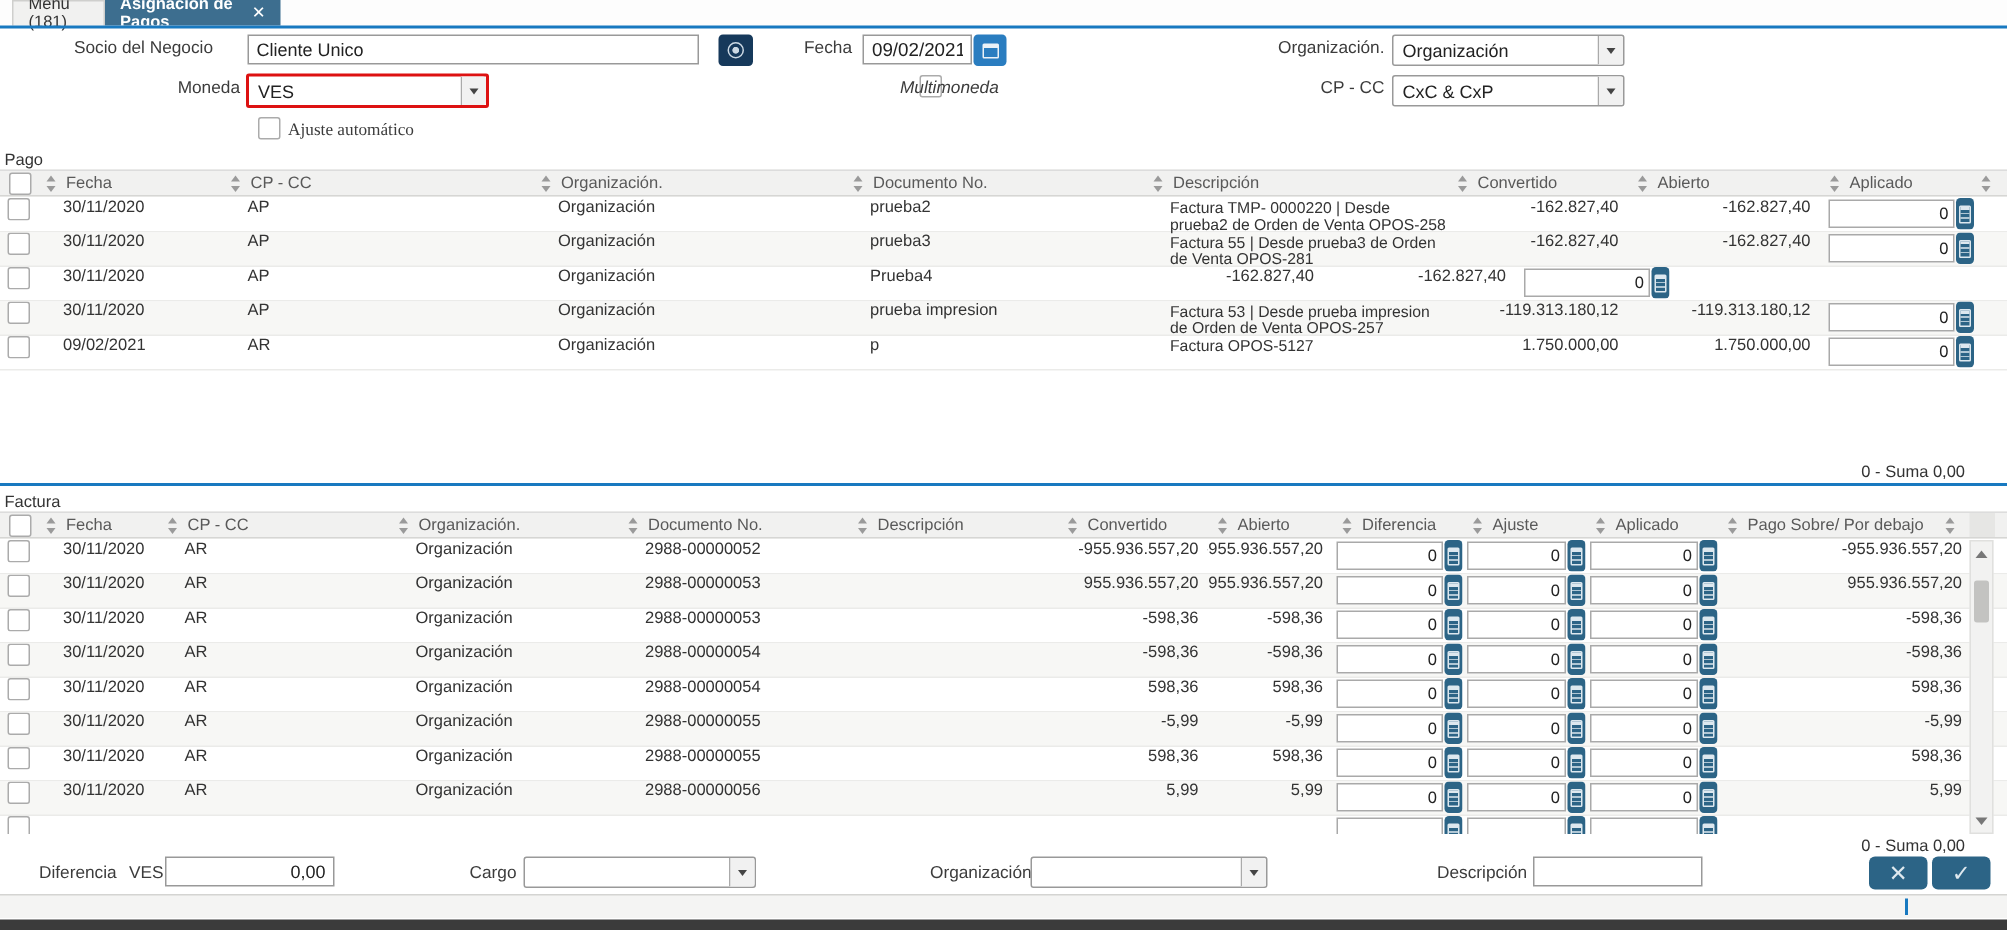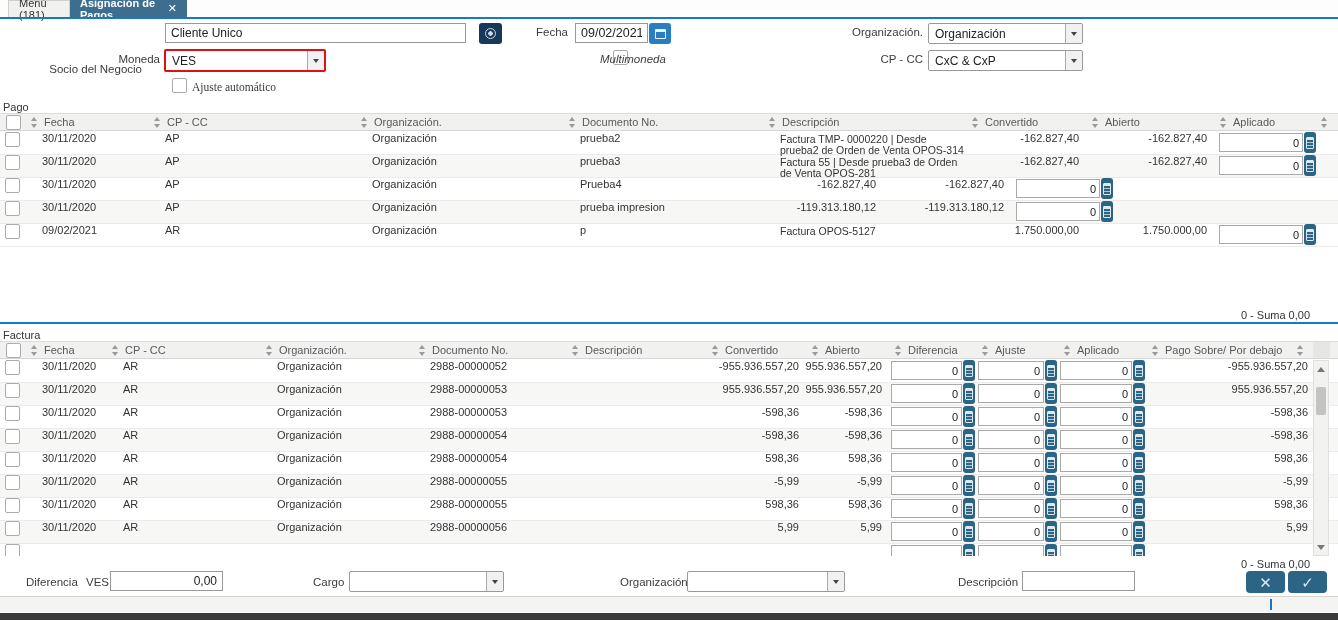--- a/index.html
+++ b/index.html
@@ -108,21 +108,21 @@
     <div class="tab tab-inactive">
       <span>Menú (181)</span>
     </div>
     <div class="tab tab-active">
       <span>Asignación de Pagos</span>
       <span class="tab-close">✕</span>
     </div>
   </div>
   <div class="blueline"></div>
 
-  <div class="flabel" style="left:12px;top:26px;width:130px;margin-top:37px;">Socio del Negocio</div>
+  <div class="flabel" style="left:12px;top:26px;width:130px;">Socio del Negocio</div>
   <input class="txt" style="left: 165px; top: 23px; width: 301px;" value="Cliente Unico">
   <button class="iconbtn btn-navy" style="left:479px;top:23px;width:23px;height:21px;">
     <span class="rec-icon"></span>
   </button>
 
   <div class="flabel" style="left:528px;top:26px;width:40px;">Fecha</div>
   <input class="txt" style="left: 575px; top: 23px; width: 73px; font-size: 12.5px;" value="09/02/2021">
   <button class="iconbtn btn-cal" style="left:649px;top:23px;width:22px;height:21px;">
     <span class="cal-icon"></span>
   </button>
@@ -202,21 +202,21 @@
   <div class="tbody" style="top:132px;height:174px;" id="pago-body">
       <div class="trow">
         <div class="cell pc-cb">
           <div class="checkbox"></div>
         </div>
         <div class="cell pc-fecha pad">30/11/2020</div>
         <div class="cell pc-cpcc pad">AP</div>
         <div class="cell pc-org pad">Organización</div>
         <div class="cell pc-doc pad">prueba2</div>
         <div class="cell pc-desc pad wrap">
-          <span class="wrap">Factura TMP- 0000220 | Desde prueba2 de Orden de Venta OPOS-314</span>
+          <span class="wrap">Factura TMP- 0000220 | Desde prueba2 de Orden de Venta OPOS-258</span>
         </div>
         <div class="cell pc-conv num">-162.827,40</div>
         <div class="cell pc-abierto num">-162.827,40</div>
         <div class="cell pc-apl money">
           <input class="amt-input" type="text" value="0" style="">
           <button class="calc-btn">
             <span class="calc-icon"></span>
           </button>
         </div>
       </div>
@@ -258,20 +258,23 @@
         </div>
       </div>
       <div class="trow alt">
         <div class="cell pc-cb">
           <div class="checkbox"></div>
         </div>
         <div class="cell pc-fecha pad">30/11/2020</div>
         <div class="cell pc-cpcc pad">AP</div>
         <div class="cell pc-org pad">Organización</div>
         <div class="cell pc-doc pad">prueba impresion</div>
+        <div class="cell pc-desc pad wrap">
+          <span class="wrap">Factura 53 | Desde prueba impresion de Orden de Venta OPOS-257</span>
+        </div>
         <div class="cell pc-conv num">-119.313.180,12</div>
         <div class="cell pc-abierto num">-119.313.180,12</div>
         <div class="cell pc-apl money">
           <input class="amt-input" type="text" value="0" style="">
           <button class="calc-btn">
             <span class="calc-icon"></span>
           </button>
         </div>
       </div>
       <div class="trow">

